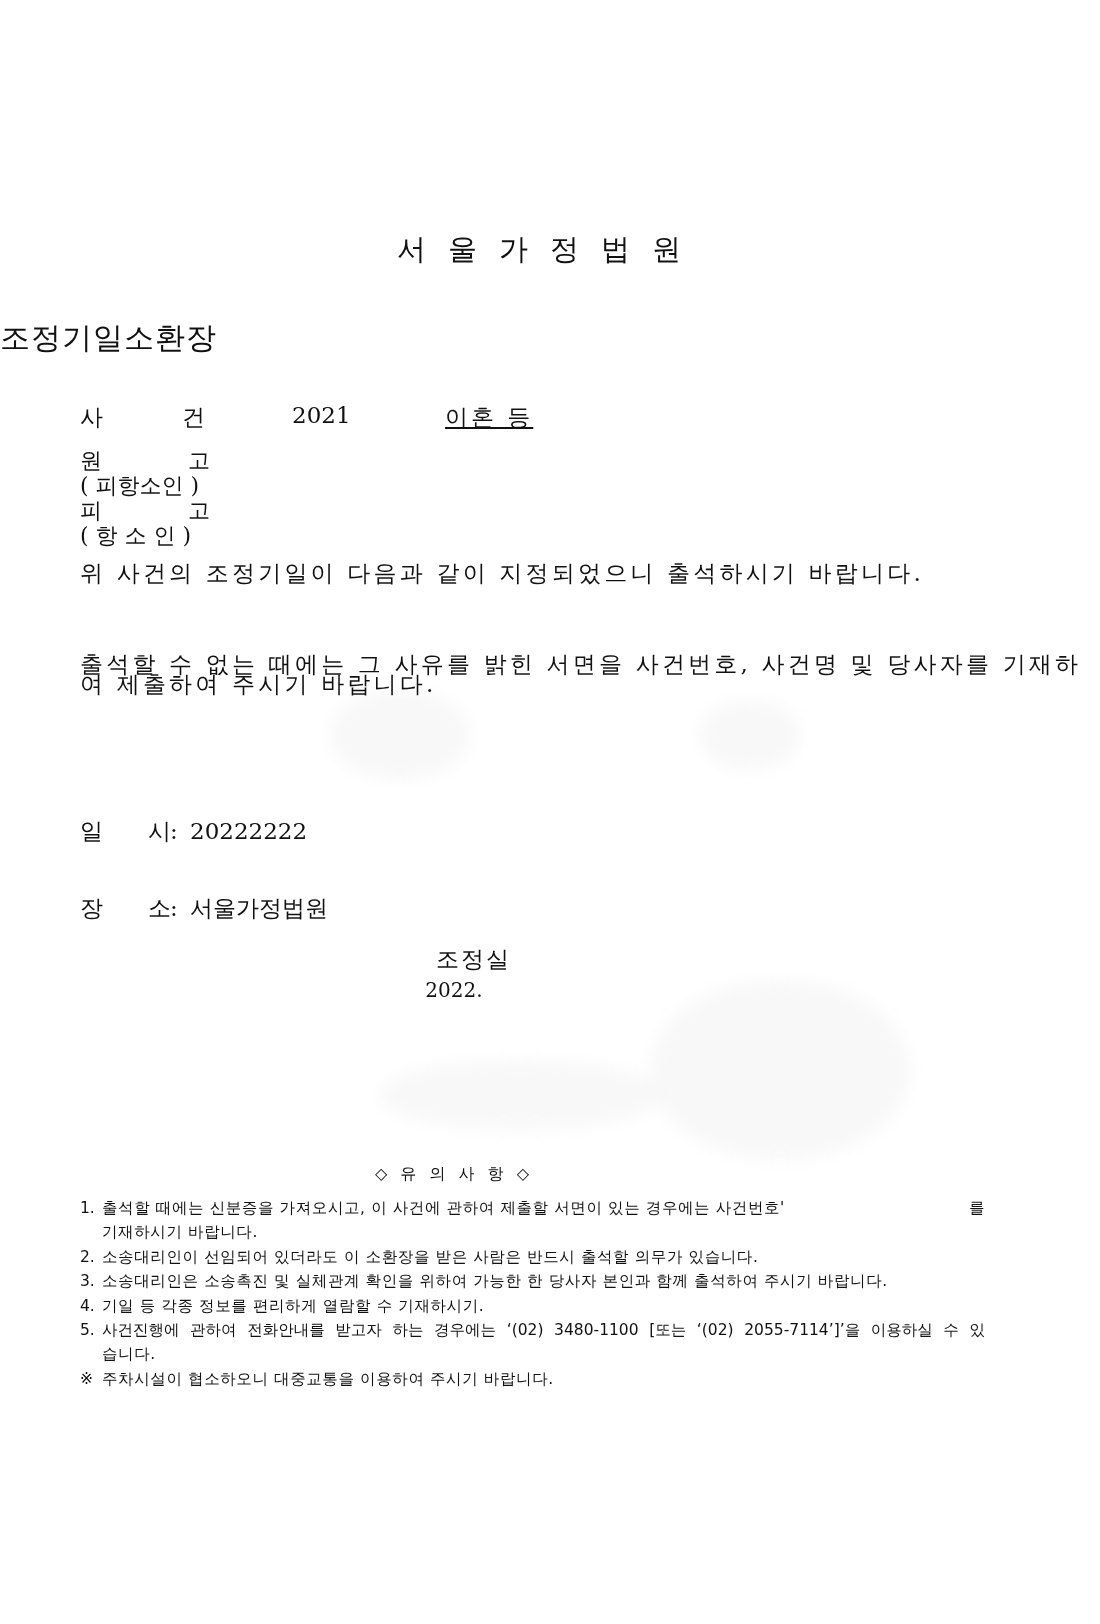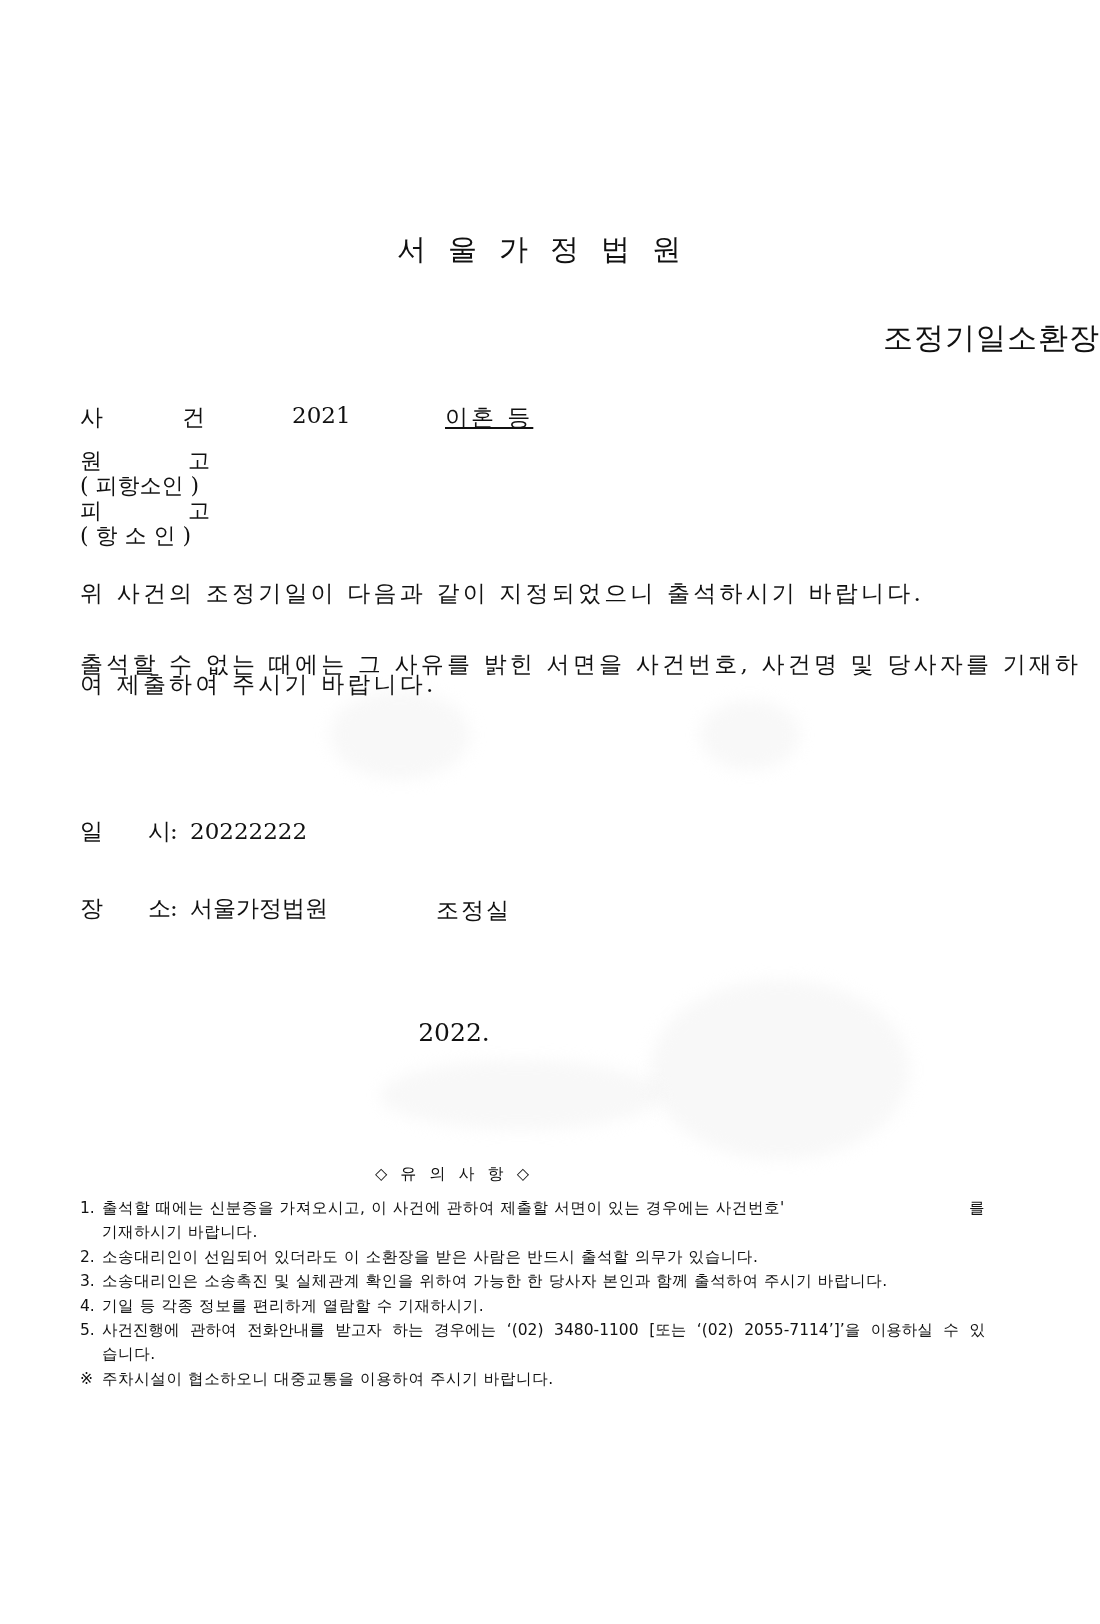--- a/index.html
+++ b/index.html
@@ -2,46 +2,46 @@
 <html><head>
 <meta charset="utf-8">
 <style>
   html, body { margin: 0; padding: 0; background: #ffffff; }
   body { width: 1100px; height: 1624px; position: relative; overflow: hidden; color: #111; }
   .serif { font-family: "DejaVu Serif", "Liberation Serif", serif; }
   .sans { font-family: "DejaVu Sans", "Liberation Sans", sans-serif; }
   .abs { position: absolute; white-space: nowrap; }
 
   .court-name { left: 0; width: 1100px; top: 230px; text-align: center; font-size: 29px; letter-spacing: 22px; font-weight: 500; }
-  .doc-title { left: 0; width: 1100px; top: 318px; text-align: right; font-size: 30px; font-weight: 500; letter-spacing: 1px; }
+  .doc-title { left: 0; width: 1100px; top: 318px; text-align: left; font-size: 30px; font-weight: 500; letter-spacing: 1px; }
 
   .field { font-size: 23px; }
   .case-label-1 { left: 80px; top: 402px; }
   .case-label-2 { left: 182px; top: 402px; }
   .case-no { left: 292px; top: 402px; }
   .case-name { left: 445px; top: 402px; letter-spacing: 3px; text-decoration: underline; }
 
   .party { font-size: 22px; line-height: 25px; left: 80px; width: 130px; }
   .party-row { display: flex; justify-content: space-between; }
   .plaintiff { top: 448px; }
 
   .body-text { left: 80px; font-size: 23px; letter-spacing: 3.2px; }
-  .line1 { top: 578px; }
+  .line1 { top: 558px; }
   .line2 { top: 649px; }
   .line3 { top: 669px; }
 
   .dt-label { left: 80px; font-size: 23px; }
   .dt-row1 { top: 816px; }
   .dt-row2 { top: 893px; }
   .dt-l1 { display: inline-block; width: 68px; }
   .dt-l2 { display: inline-block; width: 22px; }
   .dt-colon { display: inline-block; width: 20px; }
-  .room { left: 436px; top: 895px; font-size: 23px; letter-spacing: 2px; }
+  .room { left: 436px; top: 944px; font-size: 23px; letter-spacing: 2px; }
 
-  .issue-date { left: 0; width: 908px; text-align: center; top: 978px; font-size: 25px; margin-top: 40px; }
+  .issue-date { left: 0; width: 908px; text-align: center; top: 978px; font-size: 20px; }
 
   .notes-title { left: 0; width: 908px; text-align: center; top: 1164px; font-size: 16px; letter-spacing: 4px; }
   .notes { left: 80px; width: 905px; top: 1196px; font-size: 15.5px; line-height: 24.4px; }
   .note { display: flex; }
   .note-num { width: 22px; flex: none; }
   .note-text { flex: 1; letter-spacing: 0.6px; white-space: normal; }
   .redact-word { display: inline-block; width: 130px; }
   .last-word { float: right; }
 
   .smudge { position: absolute; border-radius: 50%; background: rgba(235,235,235,0.35); filter: blur(8px); }

